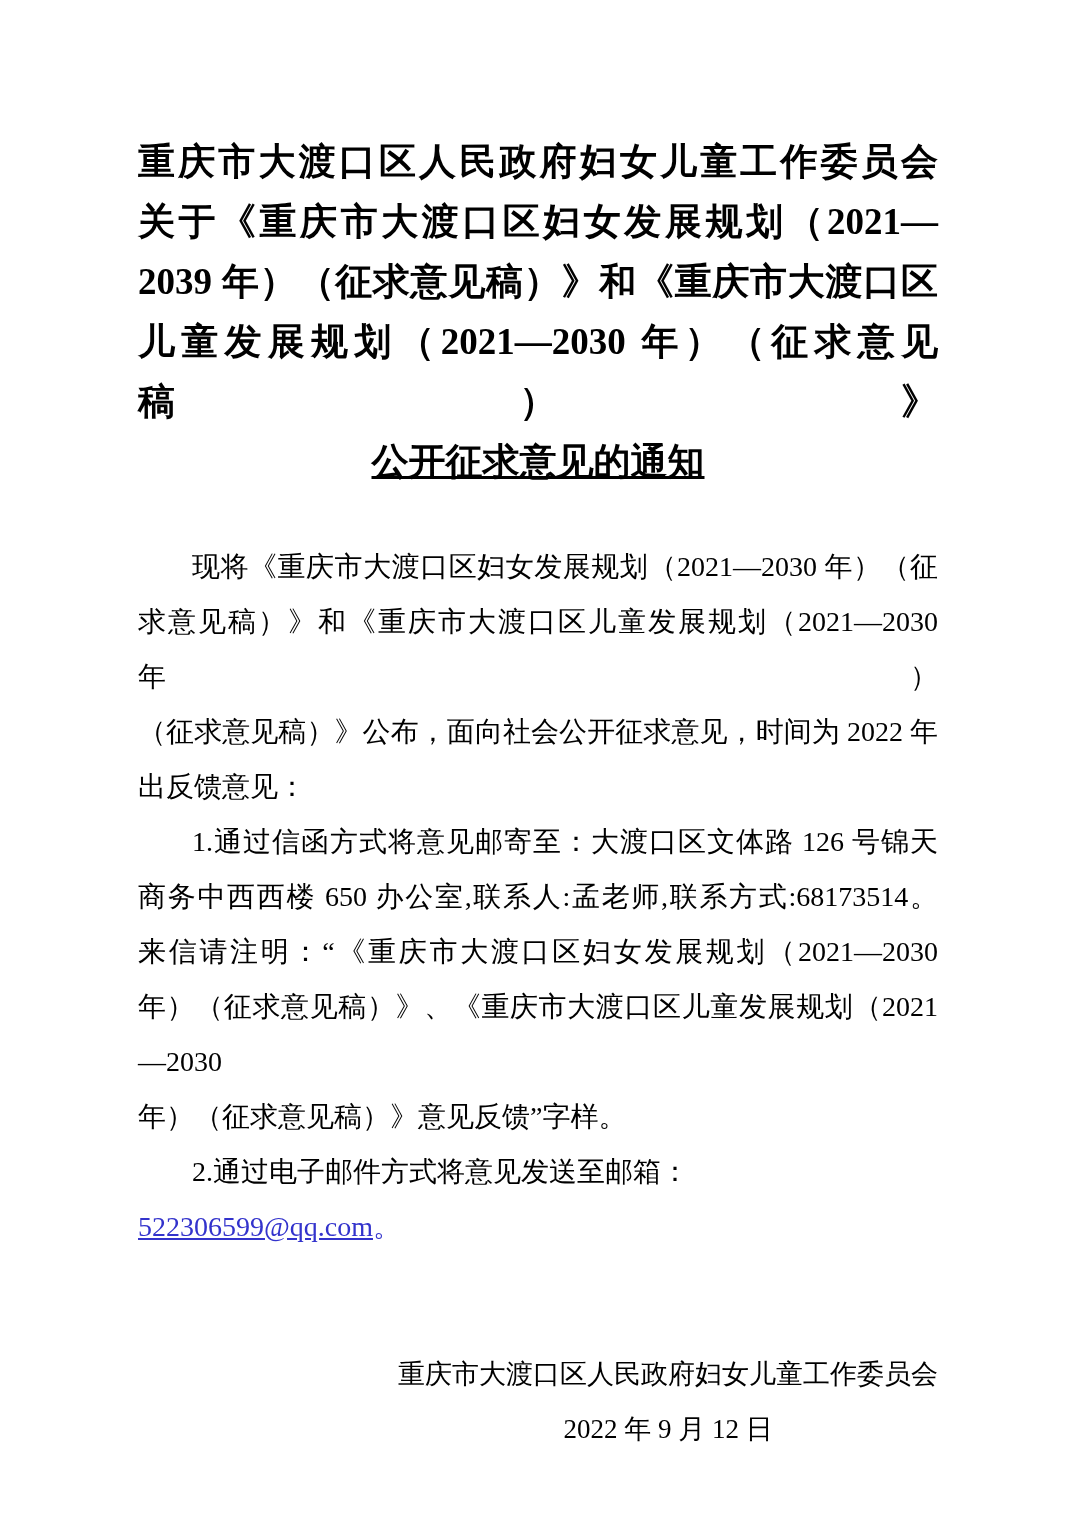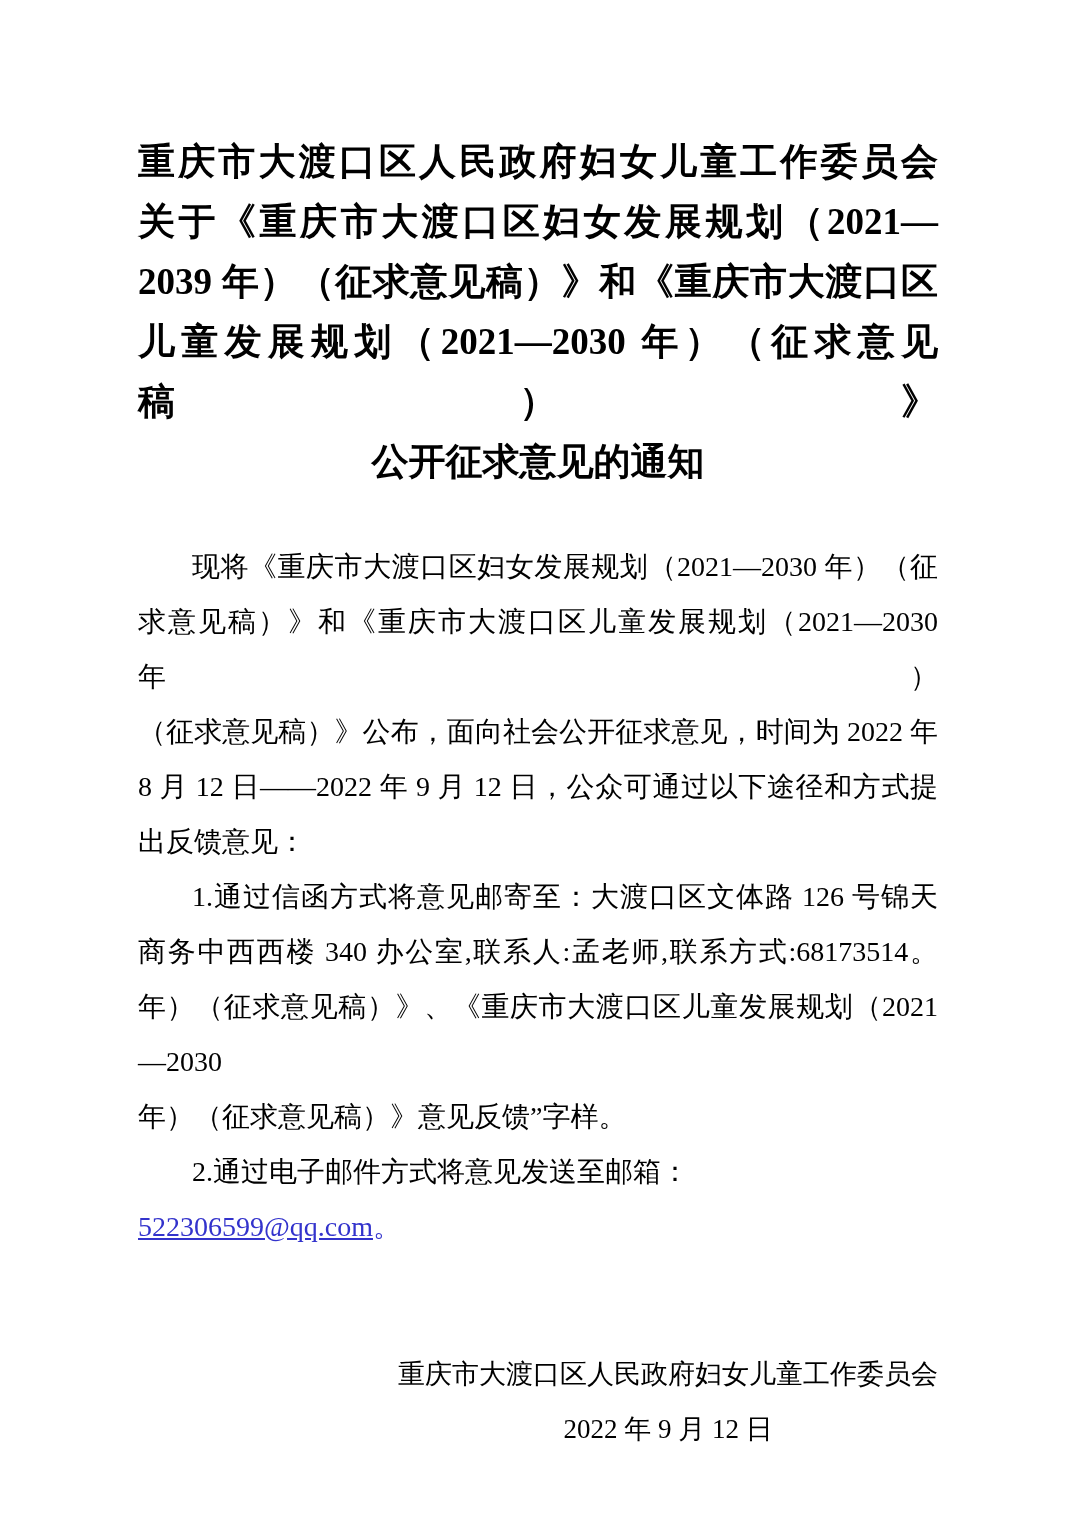--- a/index.html
+++ b/index.html
@@ -20,21 +20,21 @@
     font-weight: 700;
     line-height: 60px;
     letter-spacing: 0;
   }
   .t-line { width: 100%; }
   .jline {
     text-align: justify;
     text-align-last: justify;
     text-justify: inter-character;
   }
-  .center { text-align: center; text-align-last: center; }
+  .center { text-align: center; text-align-last: center; text-decoration: underline; }
   .body {
     margin-top: 47px;
     font-size: 28px;
     line-height: 55px;
   }
   .b-line { width: 100%; }
   .indent { text-indent: 54px; }
   .email {
     color: #3333cc;
     text-decoration: underline;
@@ -61,27 +61,27 @@
     <div class="t-line jline">儿童发展规划（2021—2030 年）（征求意见稿）》</div>
     <div class="t-line center">公开征求意见的通知</div>
   </h1>
 
   <div class="body">
 
     <div>
       <div class="b-line jline indent">现将《重庆市大渡口区妇女发展规划（2021—2030 年）（征</div>
       <div class="b-line jline">求意见稿）》和《重庆市大渡口区儿童发展规划（2021—2030 年）</div>
       <div class="b-line jline">（征求意见稿）》公布，面向社会公开征求意见，时间为 2022 年</div>
-      <div class="b-line jline">8 月 12 日——2022 年 9 月 12 日，公众可通过以下途径和方式提</div>
       <div class="b-line">出反馈意见：</div>
     </div>
 
     <div>
       <div class="b-line jline indent">1.通过信函方式将意见邮寄至：大渡口区文体路 126 号锦天</div>
-      <div class="b-line jline">商务中西西楼 340 办公室,联系人:孟老师,联系方式:68173514。</div>
+      <div class="b-line jline">商务中西西楼 650 办公室,联系人:孟老师,联系方式:68173514。</div>
+      <div class="b-line jline">来信请注明：“《重庆市大渡口区妇女发展规划（2021—2030</div>
       <div class="b-line jline">年）（征求意见稿）》、《重庆市大渡口区儿童发展规划（2021—2030</div>
       <div class="b-line">年）（征求意见稿）》意见反馈”字样。</div>
     </div>
 
     <div>
       <div class="b-line indent"><span>2.通过电子邮件方式将意见发送至邮箱：</span><a class="email">522306599@qq.com</a><span class="link-suffix">。</span></div>
     </div>
 
   </div>
 

